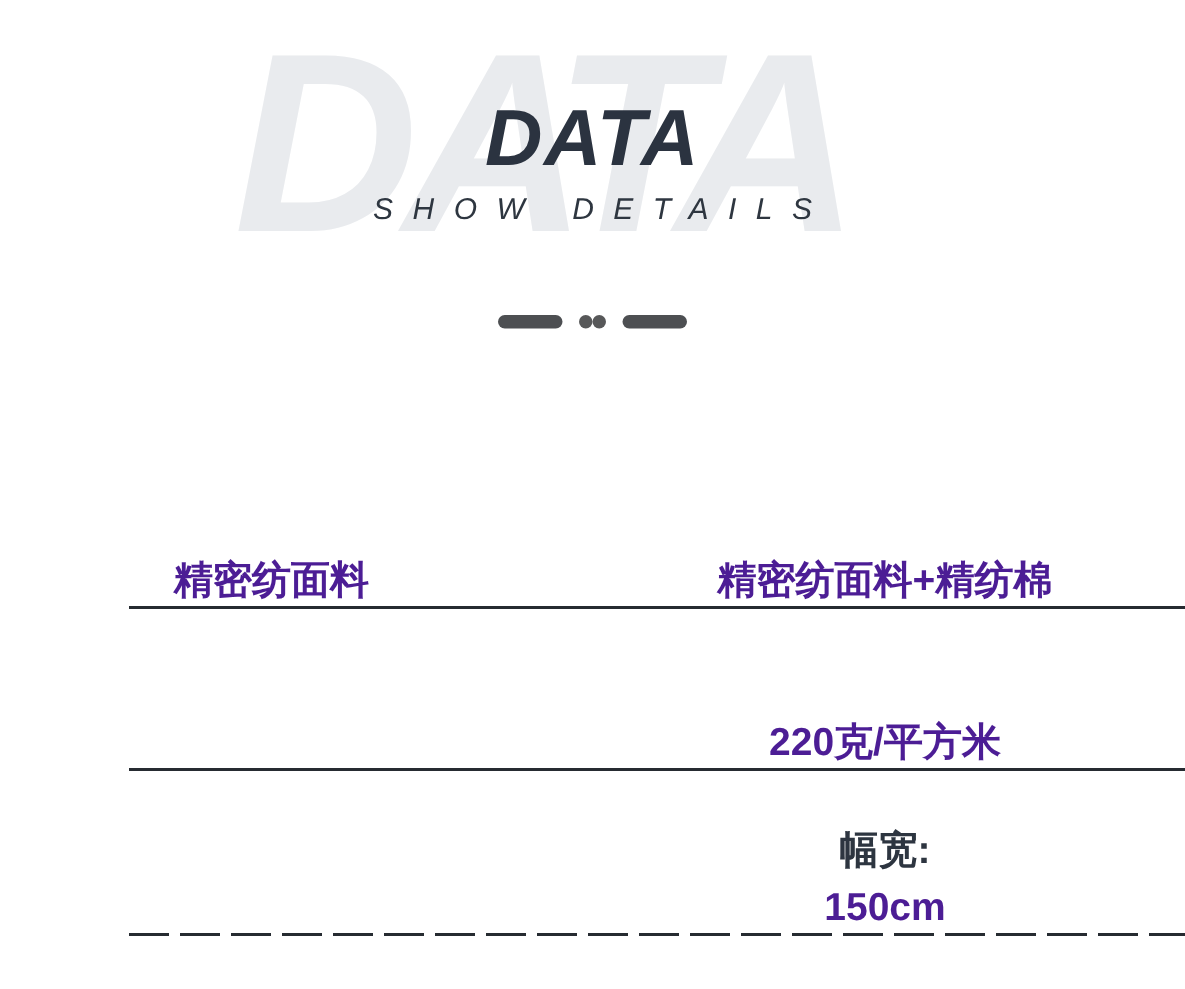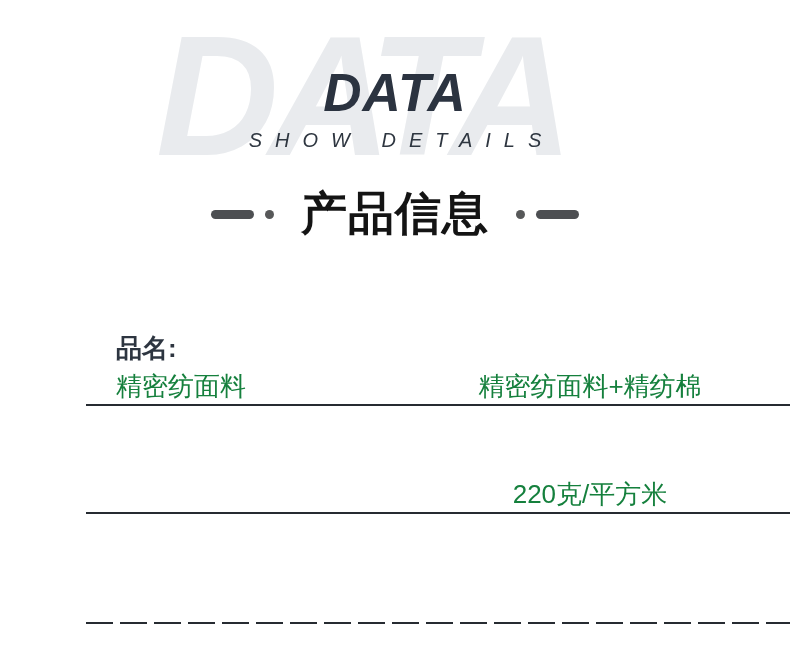--- a/index.html
+++ b/index.html
@@ -89,22 +89,22 @@
   .field-label {
     position: absolute; left: 0; right: 0; top: 0;
     font-size: 26px; line-height: 1.15;
     font-weight: 600;
     color: #2d3540;
     white-space: nowrap;
   }
   .field-value {
     position: absolute; left: 0; right: 0; top: 38px;
     font-size: 26px; line-height: 1.1;
-    font-weight: 400;
-    color: #15803d;
+    font-weight: 700;
+    color: #4c1d95;
     white-space: nowrap;
   }
 
   .rule {
     position: absolute;
     left: 0; right: 0; top: 70px;
     height: 2px;
     background: #262b31;
   }
   .rule.dashed {
@@ -118,38 +118,40 @@
 </head>
 <body>
 
 <div class="watermark">DATA</div>
 <div class="hero-title">DATA</div>
 <div class="hero-subtitle">SHOW DETAILS</div>
 
 <div class="section-header">
   <span class="orn-dash"></span>
   <span class="orn-dot left"></span>
-  <h1 class="section-title">产品信息</h1>
   <span class="orn-dot right"></span>
   <span class="orn-dash"></span>
 </div>
 
 <div class="row r1">
   <div class="lcol">
-    <div class="field-label">品名:</div>
     <div class="field-value">精密纺面料</div>
   </div>
   <div class="rcol">
     <div class="field-value">精密纺面料+精纺棉</div>
   </div>
   <div class="rule"></div>
 </div>
 
 <div class="row r2">
   <div class="rcol">
     <div class="field-value">220克/平方米</div>
   </div>
   <div class="rule"></div>
 </div>
 
 <div class="row r3">
+  <div class="rcol">
+    <div class="field-label">幅宽:</div>
+    <div class="field-value">150cm</div>
+  </div>
   <div class="rule dashed"></div>
 </div>
 
 </body></html>

